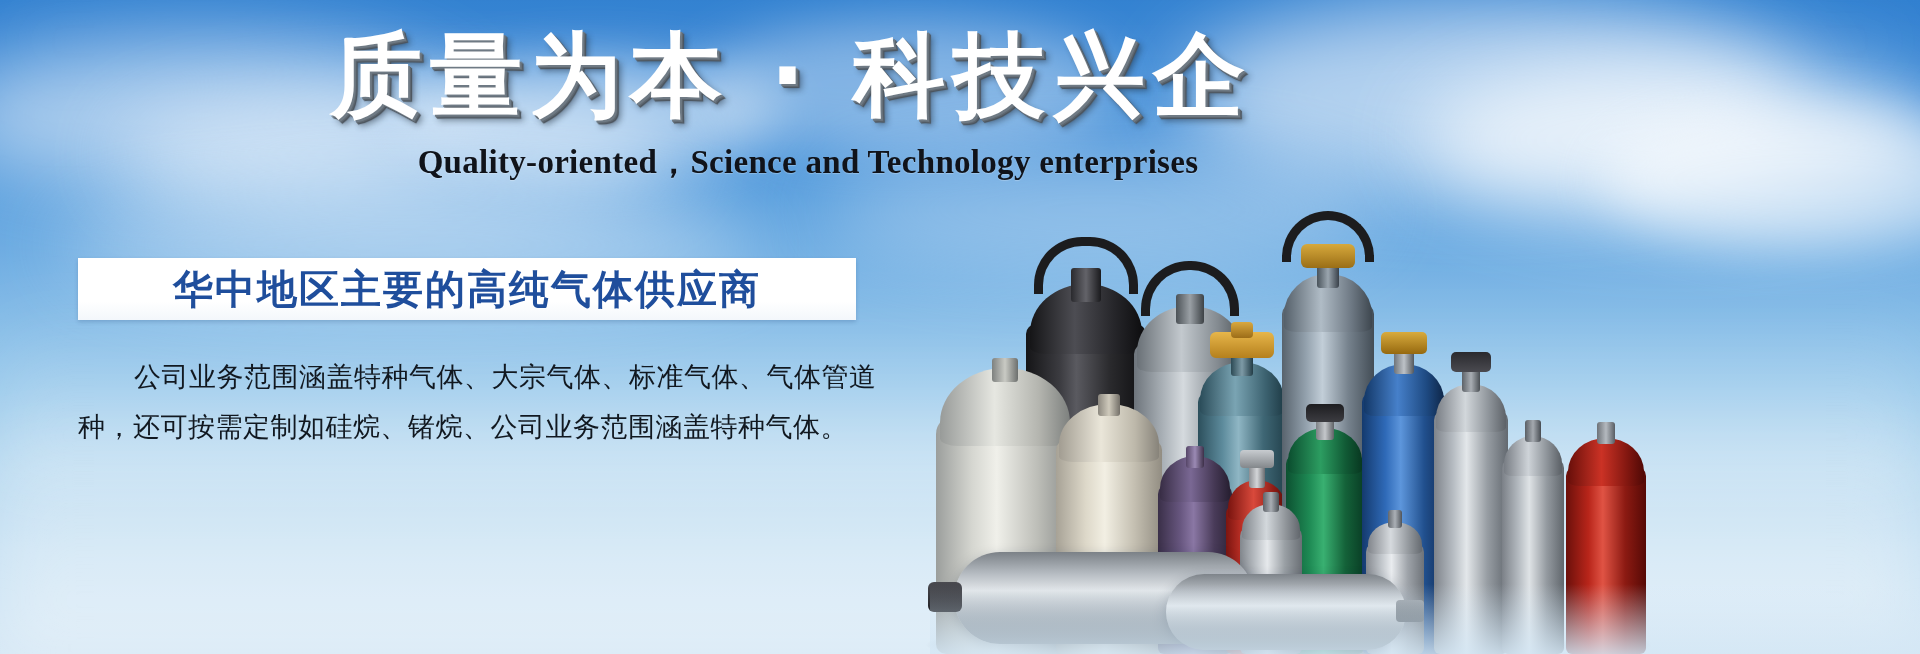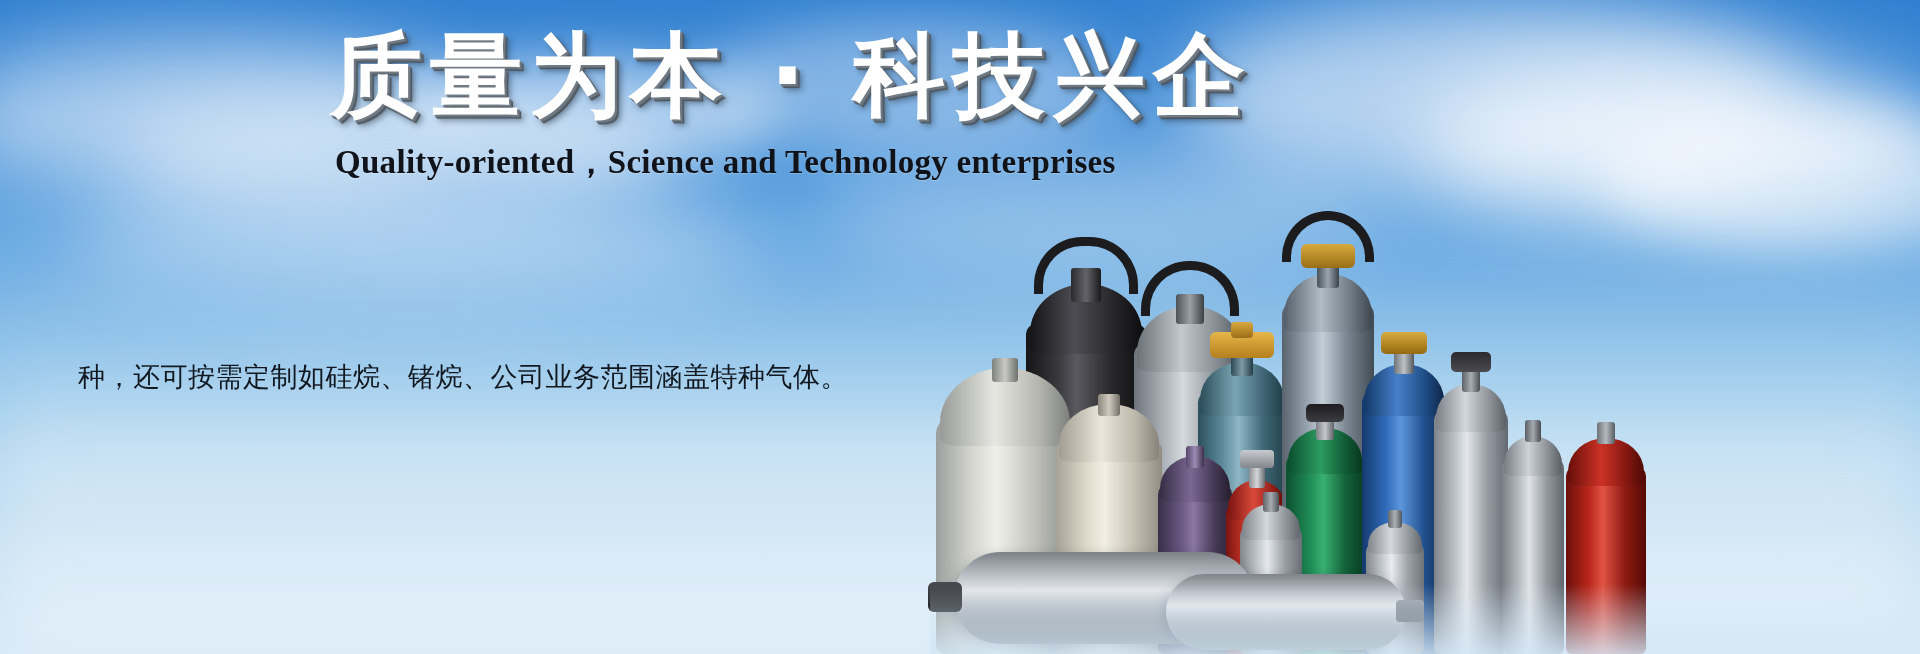--- a/index.html
+++ b/index.html
@@ -35,21 +35,22 @@
     color:#ffffff;
     line-height:1.18;
     text-shadow:
        2px 2px 0 #6f7a84,
        3px 3px 0 #5d666f,
        4px 4px 1px #4b535b,
        6px 6px 6px rgba(20,30,45,.45);
     white-space:nowrap;
   }
   .subtitle{
-    position:absolute;left:335px;top:140px;width:920px;
+    position:absolute;left:348px;top:140px;width:920px;
+    text-align:center;
     font-family:"Liberation Serif", serif;
     font-size:33px;font-weight:bold;color:#10131a;
     letter-spacing:.3px;white-space:nowrap;
     text-shadow:0 1px 1px rgba(255,255,255,.25);
   }
 
   .whitebox{
     position:absolute;left:78px;top:258px;
     width:778px;height:62px;
     background:linear-gradient(to bottom,#ffffff 0%,#ffffff 70%,#f3f7fb 100%);
@@ -101,22 +102,26 @@
     <div class="cloud2" style="left:60px;top:190px;width:700px;height:110px;opacity:.4;"></div>
     <div class="cloud2" style="left:820px;top:150px;width:560px;height:120px;opacity:.3;"></div>
     <div class="haze" style="top:300px;height:180px;background:linear-gradient(to bottom,rgba(255,255,255,0),rgba(255,255,255,.30));"></div>
     <div class="haze" style="top:440px;height:220px;background:linear-gradient(to bottom,rgba(255,255,255,.18),rgba(255,255,255,.42));"></div>
   </div>
 
   <div class="headline">质量为本 · 科技兴企</div>
 
   <div class="subtitle">Quality-oriented，Science and Technology enterprises</div>
 
+  <div class="whitebox">
+    <span>华中地区主要的高纯气体供应商</span>
+  </div>
 
   <div class="para">
+    <span class="ln first">公司业务范围涵盖特种气体、大宗气体、标准气体、气体管道</span>
     <span class="ln">种，还可按需定制如硅烷、锗烷、公司业务范围涵盖特种气体。</span>
   </div>
 
   <div class="photo">
 
     <div class="cyl" style="left:96px;width:120px;height:400px;">
       <div class="shadow"></div>
       <div class="body" style="height:330px;background:linear-gradient(to right,#151517 0%,#3b3b40 28%,#5a5a60 42%,#2a2a2d 70%,#0d0d0f 100%);"></div>
       <div class="shoulder" style="bottom:300px;width:112px;height:70px;background:linear-gradient(to right,#151517,#4d4d53 40%,#26262a 75%,#0e0e10);"></div>
       <div class="neck" style="bottom:352px;width:30px;height:34px;background:linear-gradient(to right,#2a2a2e,#636369,#1a1a1d);"></div>

